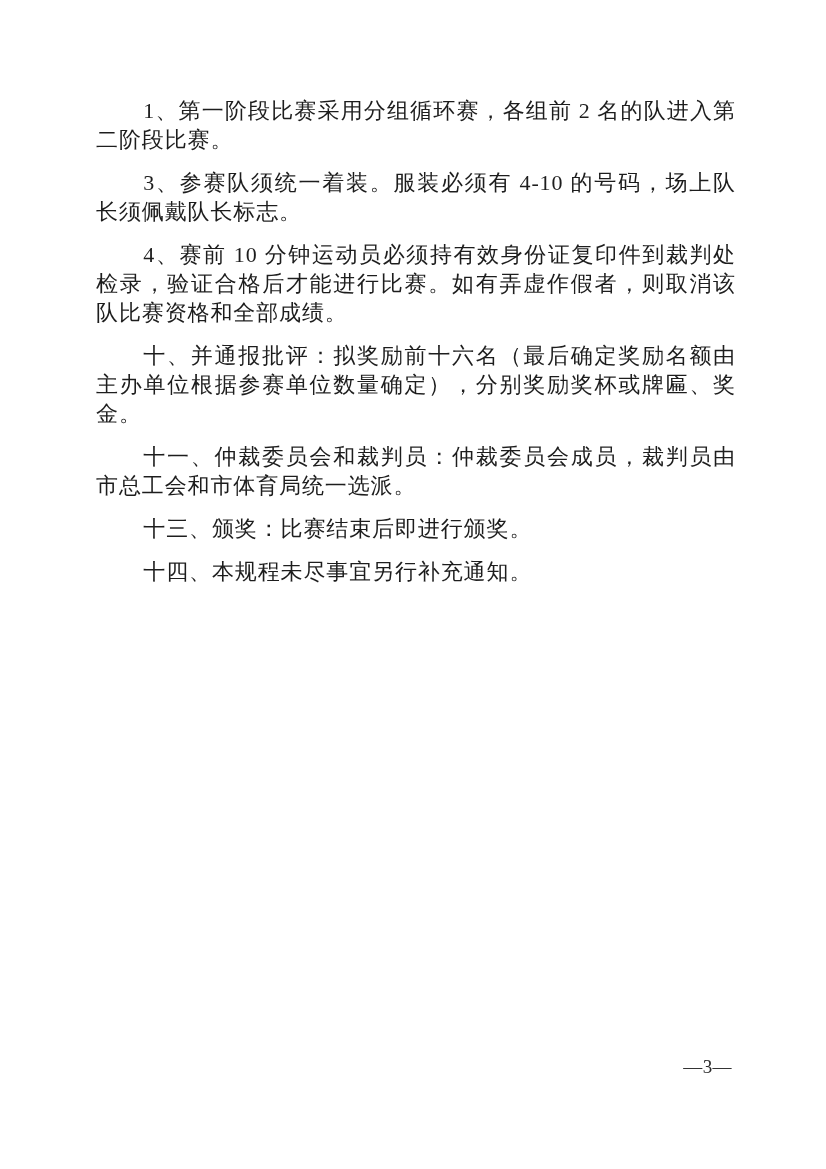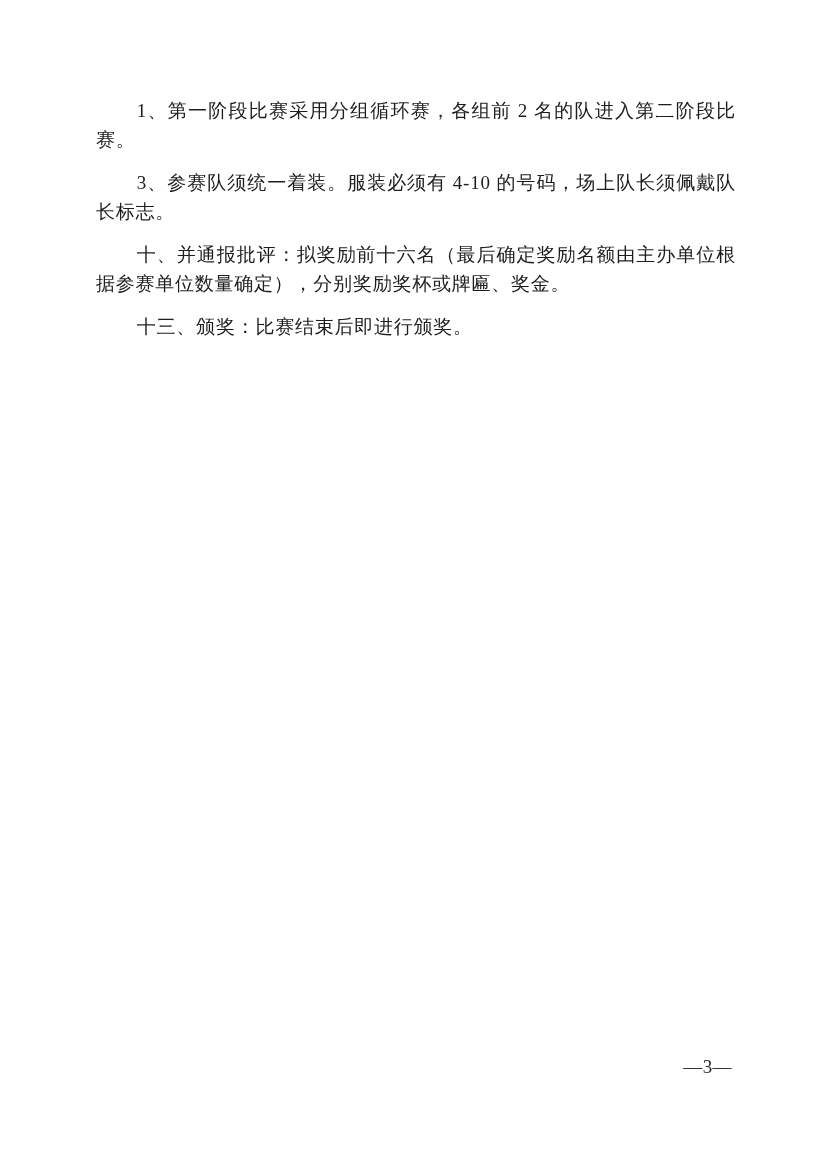--- a/index.html
+++ b/index.html
@@ -18,21 +18,21 @@
     color: #1d1d1d;
   }
   .content {
     position: absolute;
     left: 96px;
     top: 96px;
     width: 640px;
   }
   .para {
     margin: 0 0 14px 0;
-    font-size: 19px;
+    font-size: 22px;
     line-height: 29px;
     text-align: justify;
     text-justify: inter-character;
     text-indent: 2.15em;
     letter-spacing: 0.04em;
     word-break: break-all;
   }
   .page-number {
     position: absolute;
     right: 94px;
@@ -42,17 +42,20 @@
     color: #2a2a2a;
   }
 </style>
 </head>
 <body>
 
 <div class="page">
   <div class="content">
       <p class="para">1、第一阶段比赛采用分组循环赛，各组前 2 名的队进入第二阶段比赛。</p>
       <p class="para">3、参赛队须统一着装。服装必须有 4-10 的号码，场上队长须佩戴队长标志。</p>
+      <p class="para">4、赛前 10 分钟运动员必须持有效身份证复印件到裁判处检录，验证合格后才能进行比赛。如有弄虚作假者，则取消该队比赛资格和全部成绩。</p>
       <p class="para">十、并通报批评：拟奖励前十六名（最后确定奖励名额由主办单位根据参赛单位数量确定），分别奖励奖杯或牌匾、奖金。</p>
+      <p class="para">十一、仲裁委员会和裁判员：仲裁委员会成员，裁判员由市总工会和市体育局统一选派。</p>
       <p class="para">十三、颁奖：比赛结束后即进行颁奖。</p>
+      <p class="para">十四、本规程未尽事宜另行补充通知。</p>
     </div>
   <div class="page-number">—3—</div>
 </div>
 
 </body></html>

